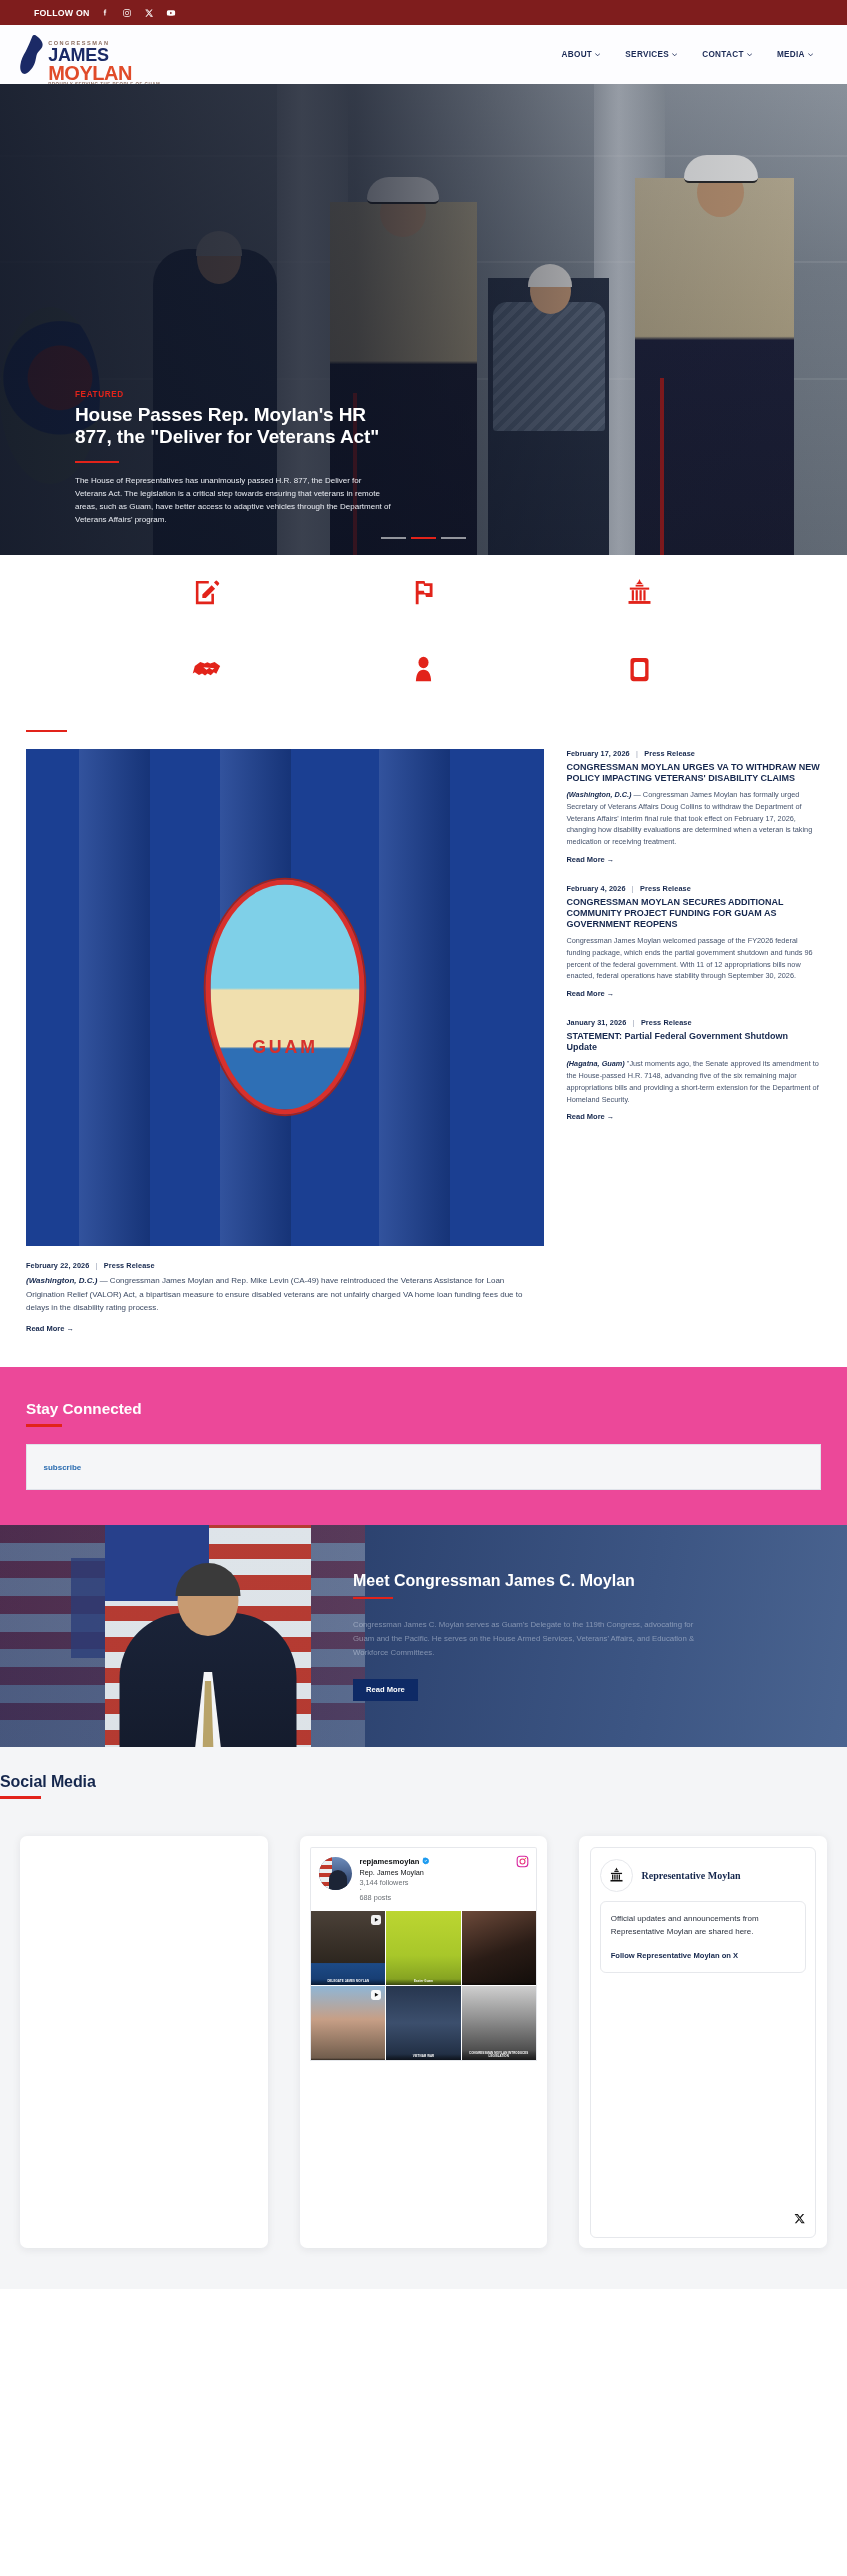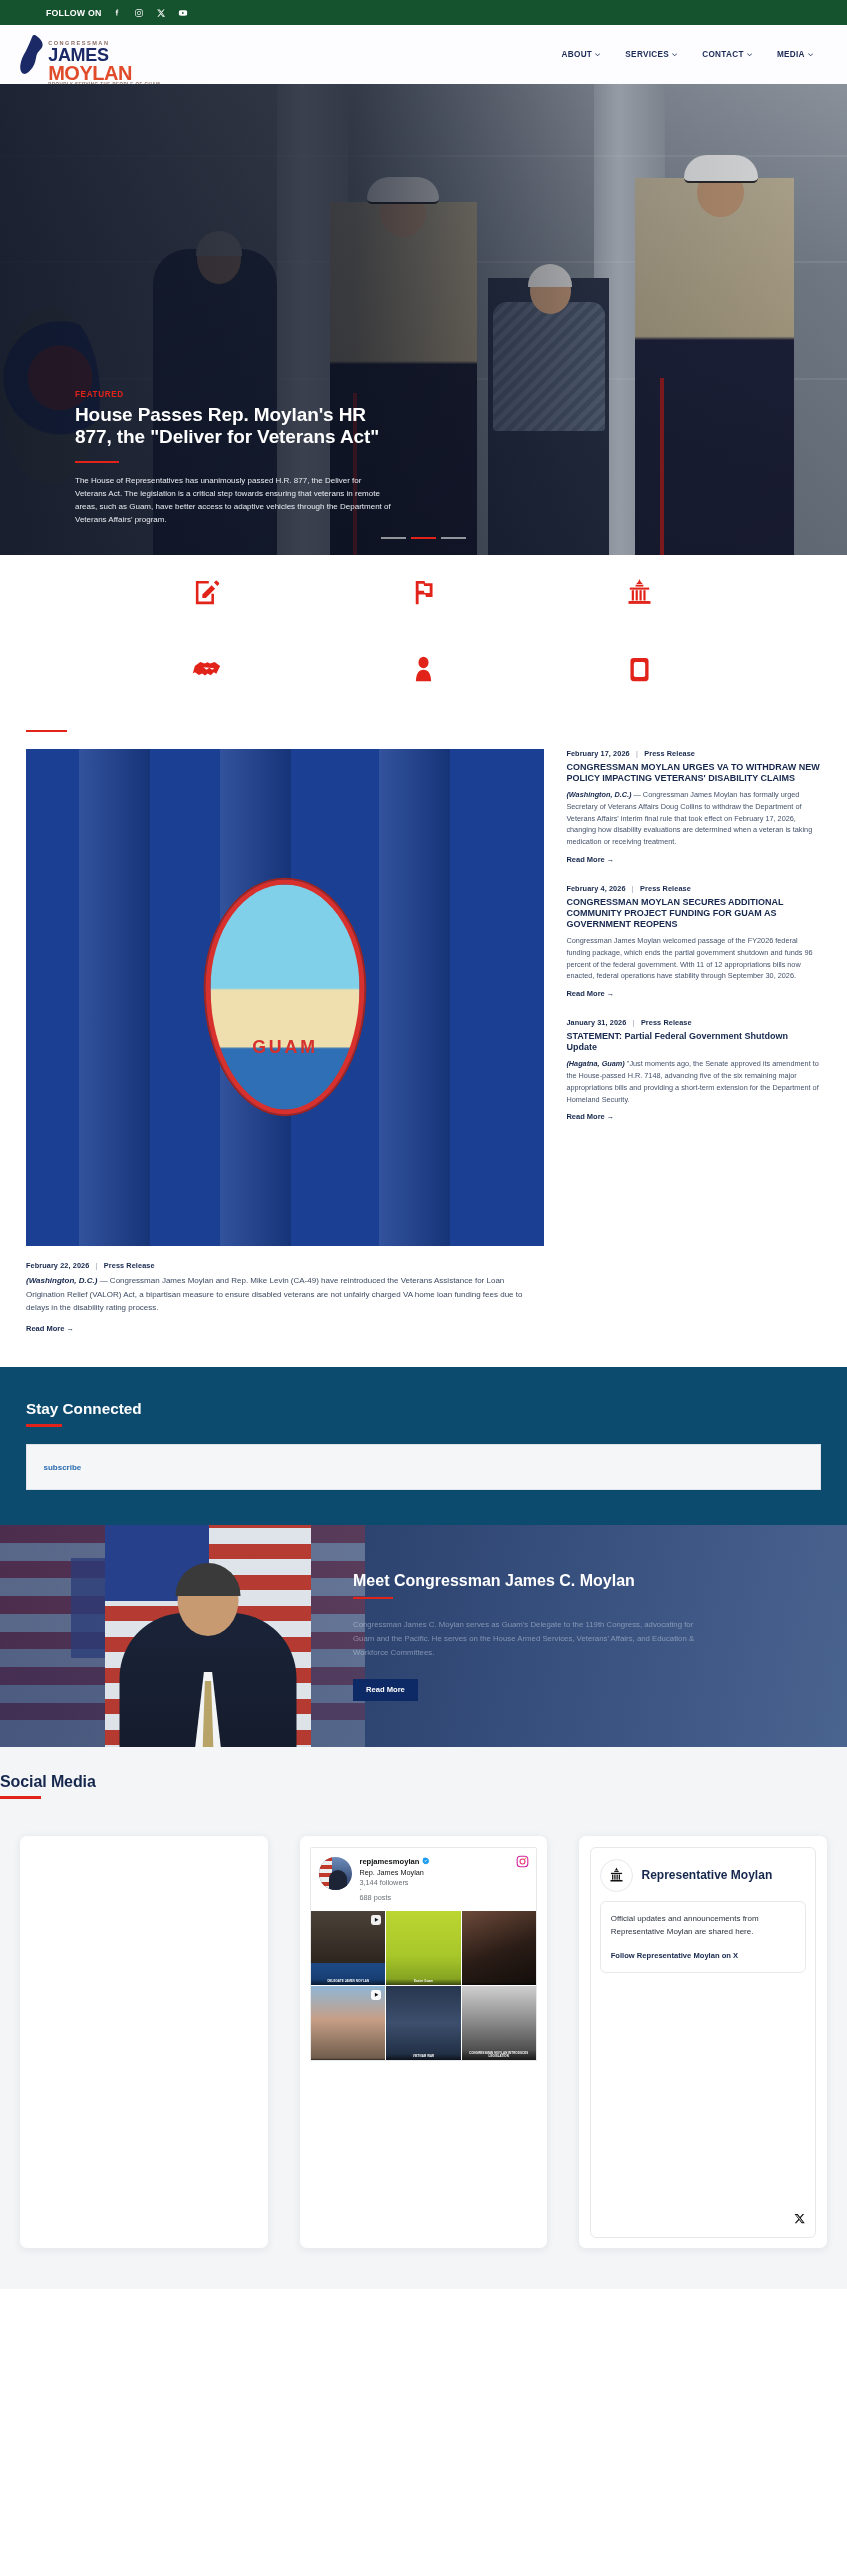--- a/index.html
+++ b/index.html
@@ -5,25 +5,25 @@
   * { margin:0; padding:0; box-sizing:border-box; }
   body {
     width:847px;
     font-family:"Liberation Sans", sans-serif;
     background:#ffffff;
     color:#15274d;
     -webkit-font-smoothing:antialiased;
   }
   
   .topbar {
-    background:#14532d;
+    background:#7f1d1d;
     height:25px;
     display:flex;
     align-items:center;
-    padding-left:46px;
+    padding-left:34px;
     gap:8.2px;
   }
   .topbar .follow-label {
     color:#ffffff;
     font-weight:bold;
     font-size:8.8px;
     letter-spacing:0.2px;
     font-stretch:condensed;
   }
   .topbar .sicon {
@@ -261,21 +261,21 @@
   }
   .side-title.mixed { text-transform:none; }
   .side-body {
     font-size:7.3px; line-height:1.62; color:#44526c; margin-bottom:4.7px;
   }
   .side-body i { font-weight:bold; font-style:italic; color:#15274d; }
   .feature-under { margin-top:15.3px; }
 
   
   .stay {
-    background:#0c4a6e; padding:33px 26px 35px; margin-top:34px;
+    background:#ec4899; padding:33px 26px 35px; margin-top:34px;
   }
   .stay-title {
     font-size:15.3px; font-weight:bold; color:#ffffff; font-stretch:condensed;
   }
   .stay-rule { width:36px; height:2.4px; background:#e2231a; margin:5.9px 0 17.7px; }
   .subscribe-box {
     background:#f5f6f8; border:0.6px solid #dfe3ea;
     height:46px; display:flex; align-items:center; padding:0 16.5px;
   }
   .subscribe-link {
@@ -422,21 +422,21 @@
     border:0.6px solid #e6e8ec; border-radius:5.9px; padding:10.6px 9.4px 9.4px;
     height:100%; display:flex; flex-direction:column;
   }
   .x-profile { display:flex; align-items:center; gap:8.2px; margin-bottom:9.4px; }
   .x-avatar {
     width:33px; height:33px; border-radius:50%; border:0.6px solid #e6e8ec;
     display:flex; align-items:center; justify-content:center; flex:none;
     background:#fff;
   }
   .x-avatar svg { width:19px; height:19px; fill:#111; }
-  .x-name { font-size:12px; font-weight:bold; color:#15274d; }
+  .x-name { font-size:10px; font-weight:bold; color:#15274d;font-family:Liberation Serif, serif; }
   .x-tweet {
     border:0.6px solid #e6e8ec; border-radius:5.9px; padding:10.6px 9.4px 11.8px;
     margin-bottom:auto;
   }
   .x-tweet-text { font-size:8px; line-height:1.62; color:#2c3340; margin-bottom:10.6px; }
   .x-follow { font-size:7.6px; font-weight:bold; color:#15274d; cursor:pointer; }
   .x-logo-bottom { align-self:flex-end; margin-top:16.5px; }
   .x-logo-bottom svg { width:13px; height:13px; fill:#111; }
 </style>
 </head>

